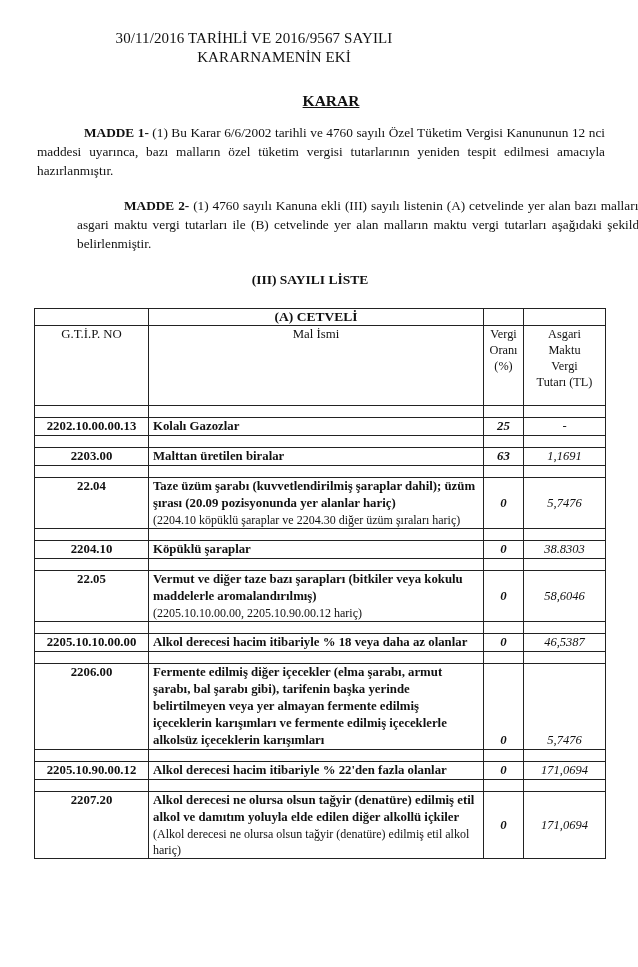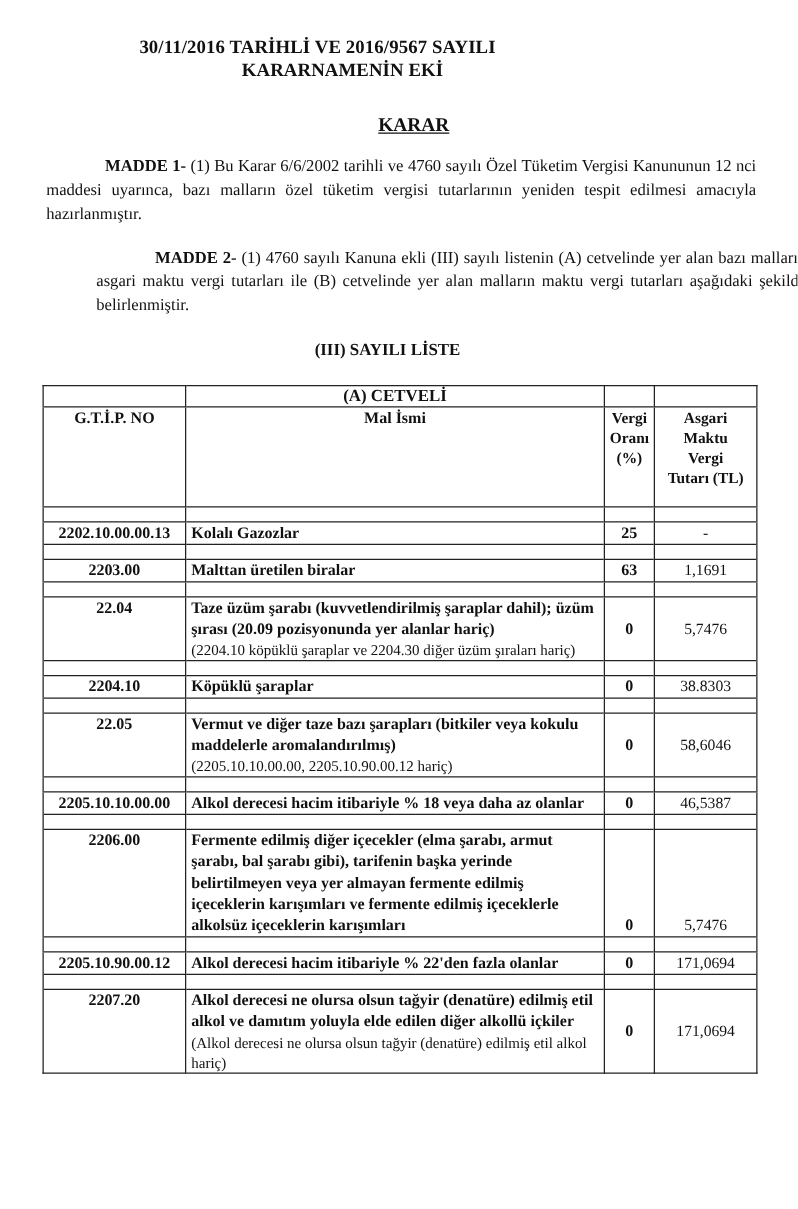--- a/index.html
+++ b/index.html
@@ -4,21 +4,21 @@
 <style>
   html, body { margin: 0; padding: 0; background: #ffffff; }
   body {
     width: 638px; height: 967px; overflow: hidden; position: relative;
     font-family: "Liberation Serif", "DejaVu Serif", serif;
     color: #111;
   }
   .page { position: absolute; left: 0; top: 0; width: 638px; height: 967px; }
   .title {
     position: absolute; left: 0; width: 508px; text-align: center;
-    font-weight: bold; font-size: 15px; line-height: 19px; letter-spacing: 0.1px;
+    font-weight: normal; font-size: 15px; line-height: 19px; letter-spacing: 0.1px;
   }
   .title.t1 { top: 29px; }
   .title.t2 { top: 48px; padding-left: 20px; }
   .karar {
     position: absolute; top: 92px; left: 12px; width: 638px; text-align: center;
     font-weight: bold; font-size: 15.5px; text-decoration: underline;
   }
   .para {
     position: absolute; left: 37px; width: 568px;
     font-size: 13.3px; line-height: 19px; text-align: justify;
@@ -38,27 +38,27 @@
   }
   table.cetvel td {
     border-left: 1.3px solid #222; border-right: 1.3px solid #222;
     padding: 0 4px; vertical-align: top; line-height: 17px;
   }
   table.cetvel tr.line-top td { border-top: 1.3px solid #222; }
   table.cetvel tr.last td { border-bottom: 1.5px solid #222; }
   col.c1 { width: 114px; } col.c2 { width: 335px; } col.c3 { width: 40px; } col.c4 { width: 82px; }
   .hdr-cap td { height: 16px; }
   .hdr-cap .cap { text-align: center; font-weight: bold; font-size: 13.5px; line-height: 16px; }
-  .hdr td { height: 79px; text-align: center; vertical-align: middle; font-weight: bold; }
+  .hdr td { height: 79px; text-align: center; vertical-align: middle; font-weight: normal; }
   .hdr .small { font-size: 12.3px; line-height: 16px; padding: 0 1px; }
   .spacer td { height: 11px; }
   .code { text-align: center; font-weight: bold; }
   .desc { font-weight: bold; text-align: left; }
   .desc .note { font-weight: normal; font-size: 12px; display: block; line-height: 16px; }
-  .rate, .amount { text-align: center; vertical-align: middle !important; }
+  .rate, .amount { text-align: center; vertical-align: middle !important; font-style: italic; }
   .rate { font-weight: bold; }
   .amount { font-size: 12.5px; }
   .bottom { vertical-align: bottom !important; }
 </style>
 </head>
 <body>
 
 <div class="page">
   <div class="title t1">30/11/2016 TARİHLİ VE 2016/9567 SAYILI</div>
   <div class="title t2">KARARNAMENİN EKİ</div>

